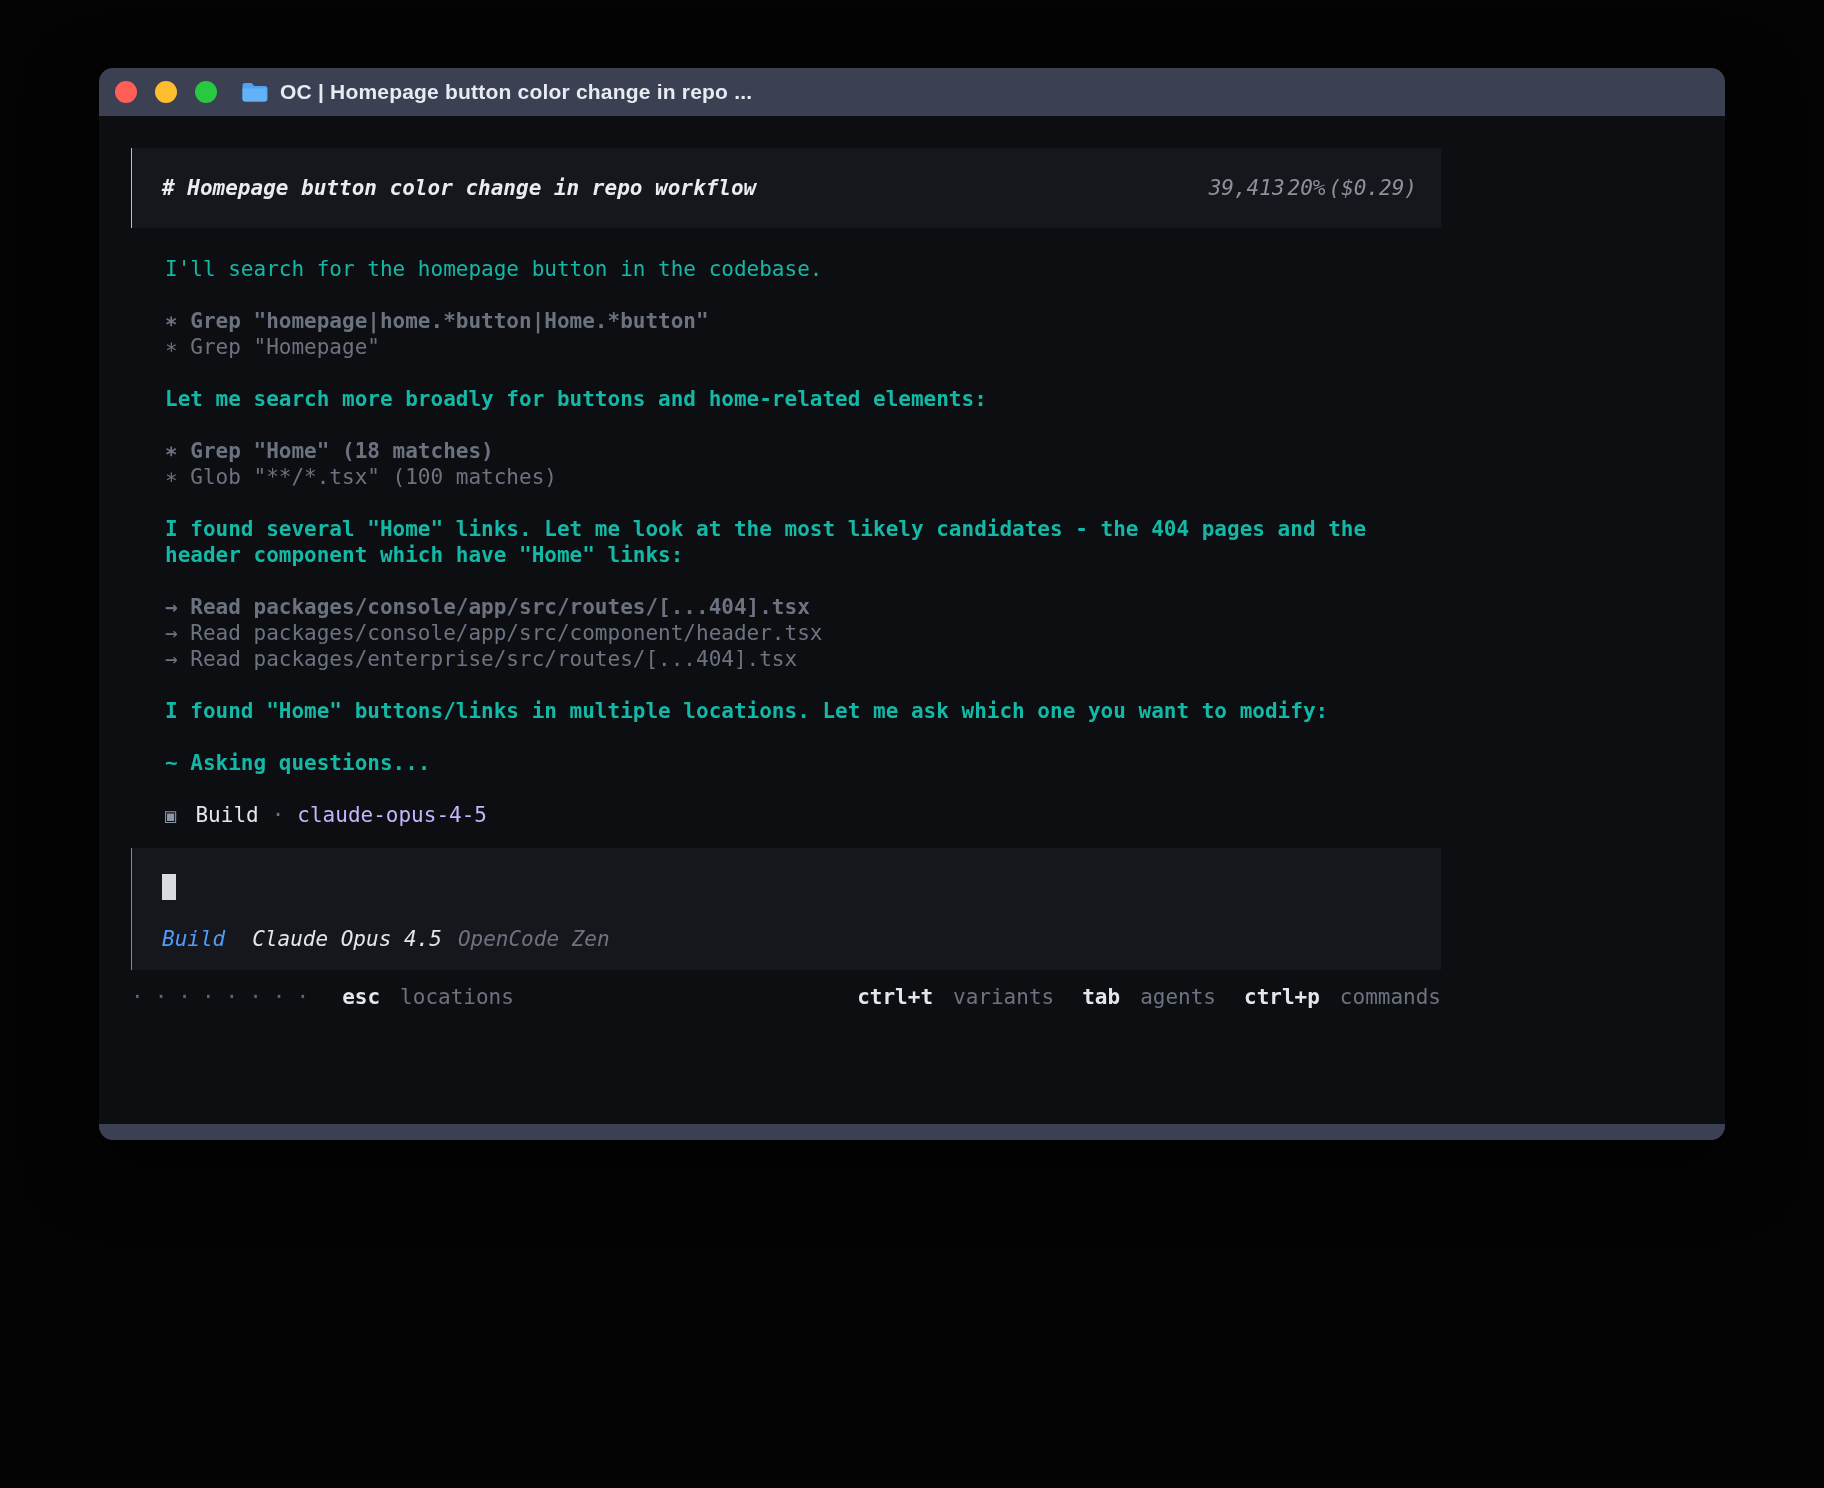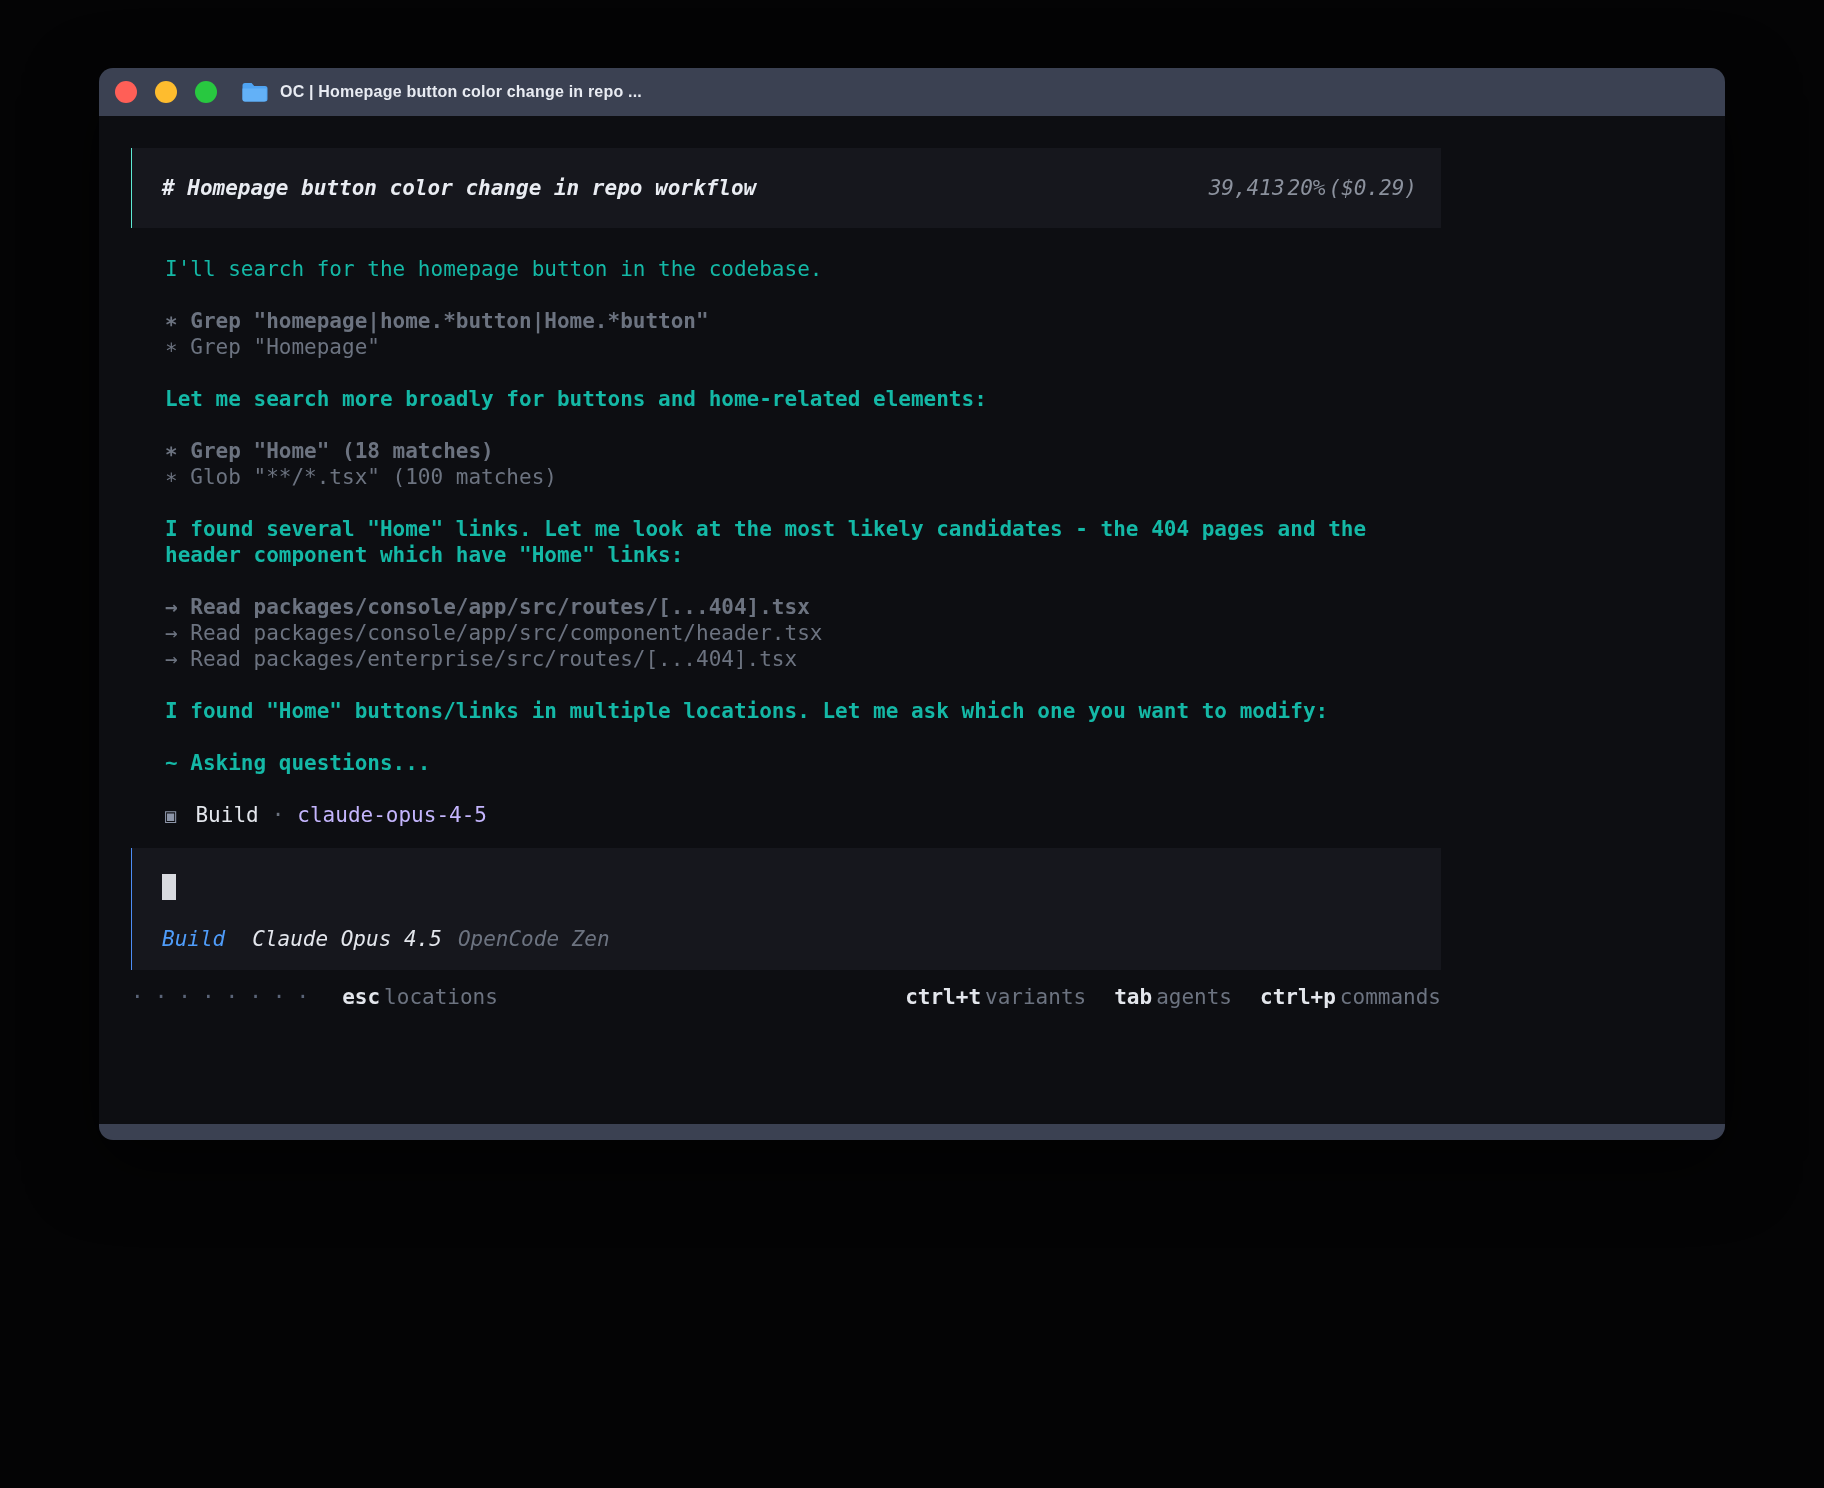--- a/index.html
+++ b/index.html
@@ -13,21 +13,21 @@
   .titlebar {
     height:48px; display:flex; align-items:center; padding:0 16px;
     font-family:"Liberation Sans", sans-serif;
   }
   .lights { display:flex; align-items:center; gap:18px; }
   .light { width:22px; height:22px; border-radius:50%; display:inline-block; }
   .light.red    { background:#ff5f57; }
   .light.yellow { background:#febc2e; }
   .light.green  { background:#28c840; }
   .folder { margin-left:24px; display:flex; align-items:center; }
-  .titlebar-title { margin-left:12px; font-weight:700; font-size:16px; color:#e8ebf2; letter-spacing:.2px; }
+  .titlebar-title { margin-left:12px; font-weight:700; font-size:21px; color:#e8ebf2; letter-spacing:.2px; }
 
   .terminal {
     height:1008px; background:#0d0e12;
     padding:32px 0 0 32px;
     font-family:"DejaVu Sans Mono", monospace; font-size:21px; color:#dde1e8;
   }
   .col { width:1310px; }
 
   .block { background:#16171d; border-left:1px solid #5eead4;font-style:italic; }
 
@@ -58,21 +58,21 @@
   .input-block { margin-top:20px; border-left-color:#4d8ef7; padding:26px 24px 18px 30px; }
   .cursor { width:14px; height:26px; background:#d9dbe0; }
   .input-meta { margin-top:26px; display:flex; line-height:26px; white-space:nowrap; }
   .input-meta .mode     { color:#4f9cf9; }
   .input-meta .model    { color:#e3e6ec; margin-left:27px; }
   .input-meta .provider { color:#6c7380; margin-left:16px; }
 
   .statusbar { margin-top:14px; display:flex; justify-content:space-between; align-items:center; line-height:26px; }
   .status-left { display:flex; align-items:center; gap:22px; }
   .dots { color:#5a6478; letter-spacing:11px; font-size:21px; }
-  .kv { display:flex; gap:4px; white-space:nowrap; }
+  .kv { display:flex; gap:20px; white-space:nowrap; }
   .kv .key { color:#e3e6ec; font-weight:700; }
   .kv .val { color:#6c7380; }
   .status-right { display:flex; gap:28px; }
 </style>
 </head>
 <body>
 
 <div class="window">
 
   <div class="titlebar">

